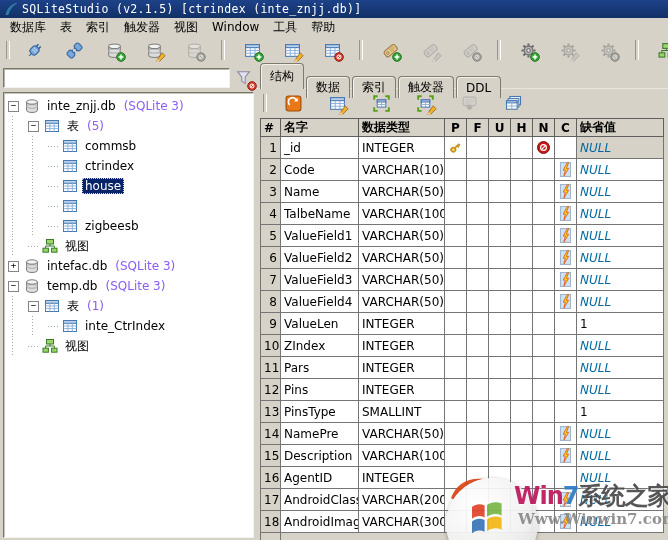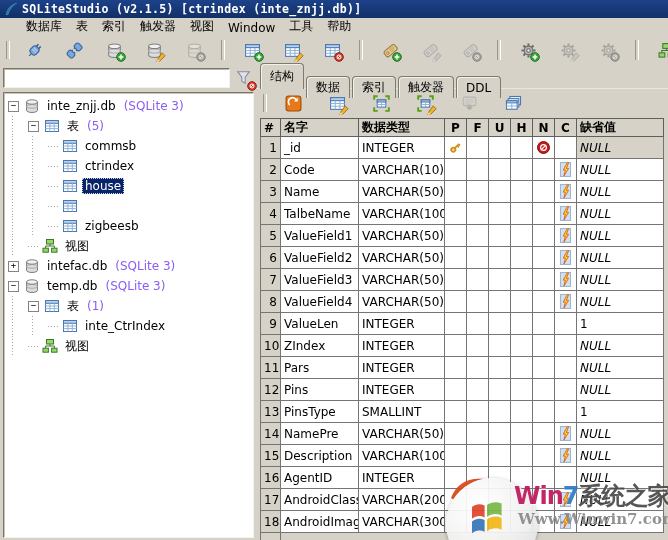--- a/index.html
+++ b/index.html
@@ -6,23 +6,23 @@
   body{
     width:668px;height:540px;overflow:hidden;position:relative;
     background:#d6d2c7;
     font-family:"DejaVu Sans","Liberation Sans",sans-serif;
     font-size:12px;color:#000;
   }
   
   .titlebar{height:18px;background:linear-gradient(#1d4289,#123067);display:flex;align-items:center;padding:0 4px;gap:4px}
   .titlebar .app-ic{width:14px;height:14px;flex:none}
   .titlebar .app-ic svg{width:14px;height:14px;display:block}
-  .titlebar .title{color:#fff;font-family:"DejaVu Sans Mono","Liberation Mono",monospace;font-weight:bold;font-size:11.5px;white-space:nowrap;letter-spacing:.3px}
+  .titlebar .title{color:#fff;font-family:"DejaVu Sans Mono","Liberation Mono",monospace;font-weight:normal;font-size:11.5px;white-space:nowrap;letter-spacing:.3px}
   
-  .menubar{height:18px;display:flex;align-items:flex-end;padding:0 19px}
+  .menubar{height:18px;display:flex;align-items:center;padding:0 3px}
   .menu-item{padding:1px 7px;white-space:nowrap}
   
   .toolbar{height:28px;display:flex;align-items:center;padding:0 2px}
   .grip{width:2px;height:18px;border-left:1px solid #9b968a;border-right:1px solid #fff;margin:0 4px;flex:none}
   .tb-sep{width:2px;height:20px;border-left:1px solid #9b968a;border-right:1px solid #fff;margin:0 7px;flex:none}
   .tb-btn{width:22px;height:24px;display:flex;align-items:center;justify-content:center;margin:0 9px;flex:none}
   .tb-btn.disabled{filter:grayscale(1) opacity(.45)}
   .icon-wrap{position:relative;width:17px;height:17px;flex:none}
   .icon-wrap svg.base{width:17px;height:17px;display:block}
   .icon-wrap svg.badge{position:absolute;width:10px;height:10px;right:-3px;bottom:-3px}
@@ -56,21 +56,21 @@
   table.grid th,table.grid td{border:1px solid #757575;padding:0 3px;overflow:hidden;white-space:nowrap;height:21px;font-size:12px}
   table.grid thead th{background:#d6d2c7;font-weight:bold;text-align:left;height:13px;border-color:#5f5f5f}
   table.grid thead th.flag{text-align:center;padding:0}
   td.num{background:#d6d2c7;text-align:right;padding-right:4px}
   td.data{background:#fff}
   td.flag{background:#fff;text-align:center;padding:0}
   td.flag .cell-ic{display:inline-block;width:15px;height:15px;vertical-align:middle}
   td.flag .cell-ic svg{width:15px;height:15px;display:block}
   td.def{background:#fff}
   td.def.disabled{background:#d6d2c7}
-  .null-val{color:#000000;font-style:italic}
+  .null-val{color:#0369a1;font-style:italic}
   tr.stub td{border:none;background:transparent;height:10px}
   tr.stub td.numstub{border:1px solid #757575;background:#d6d2c7}
   
   .watermark{position:absolute;right:0;bottom:0;width:216px;height:68px;pointer-events:none;opacity:.93}
   .wm-swoosh{position:absolute;left:-4px;top:0;width:40px;height:40px}
   .wm-circle{position:absolute;left:-6px;top:6px;width:92px;height:92px;border-radius:50%;
     background:radial-gradient(circle at 35% 30%,#ffffff 0%,#f2f2f2 55%,#d8d8d8 100%);
     box-shadow:0 1px 4px rgba(0,0,0,.3)}
   .wm-flag{position:absolute;left:14px;top:20px;width:48px;height:48px}
   .wm-line1{position:absolute;left:62px;top:8px;font-size:24px;font-weight:bold;white-space:nowrap;letter-spacing:-1px;text-shadow:0 1px 1px rgba(255,255,255,.8)}

